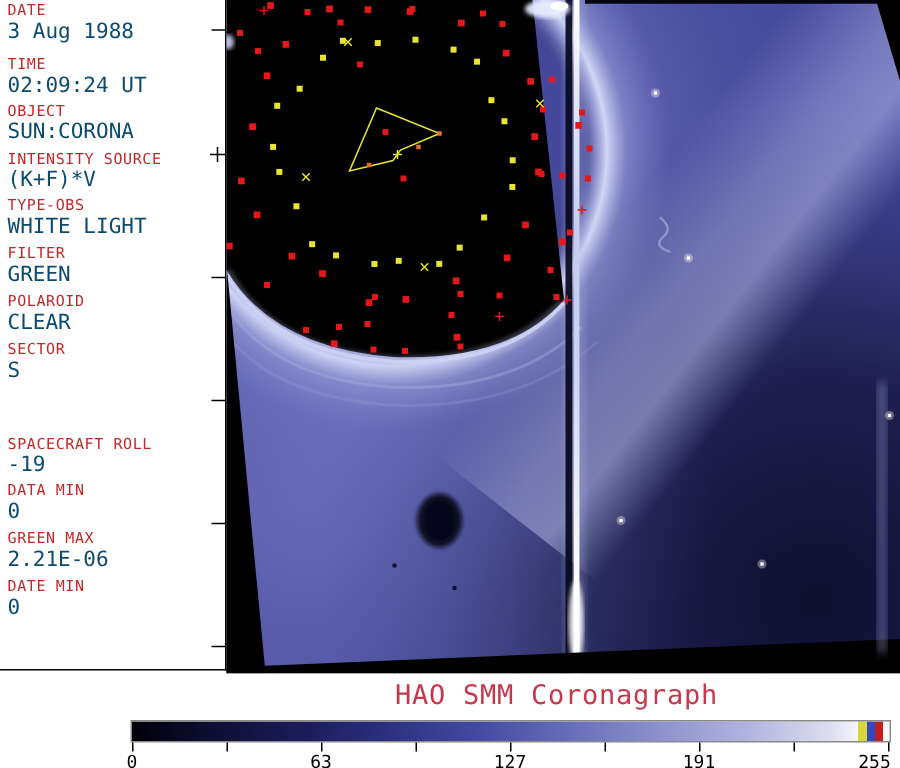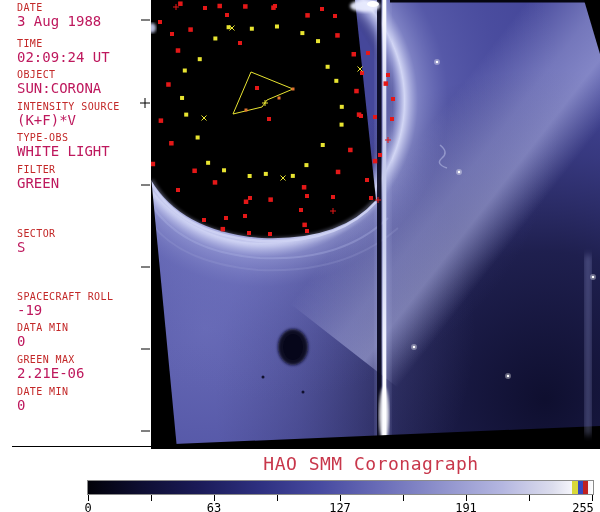--- a/index.html
+++ b/index.html
@@ -1,24 +1,24 @@
 <!DOCTYPE html>
 <html><head>
 <meta charset="utf-8">
 <style>
   html,body{margin:0;padding:0;background:#ffffff;}
   body{width:600px;height:512px;position:relative;overflow:hidden;
        font-family:"DejaVu Sans Mono","Liberation Mono",monospace;}
 
   
-  #sidebar{position:absolute;left:12px;top:0;width:150px;height:446px;
+  #sidebar{position:absolute;left:0;top:0;width:150px;height:446px;
            background:#ffffff;border-right:1px solid #000;border-bottom:1px solid #000;text-decoration:underline;}
   .field{position:absolute;left:5px;white-space:nowrap;}
   .flabel{font-size:10px;letter-spacing:.4px;color:#c32828;line-height:10px;}
-  .fvalue{font-size:14px;color:#be185d;line-height:15px;margin-top:1px;letter-spacing:0;}
+  .fvalue{font-size:14px;color:#0c4a6e;line-height:15px;margin-top:1px;letter-spacing:0;}
 
   
   #image-area{position:absolute;left:151px;top:0;width:449px;height:449px;background:#000;}
   #image-area svg{display:block;}
 
   
   #left-ruler{position:absolute;left:137px;top:0;width:14px;height:449px;}
   #bottom-ruler{position:absolute;left:151px;top:444px;width:449px;height:16px;}
 
   
@@ -56,20 +56,24 @@
     <div class="flabel">INTENSITY SOURCE</div>
     <div class="fvalue">(K+F)*V</div>
   </div>
   <div class="field" style="top:133px">
     <div class="flabel">TYPE-OBS</div>
     <div class="fvalue">WHITE LIGHT</div>
   </div>
   <div class="field" style="top:165px">
     <div class="flabel">FILTER</div>
     <div class="fvalue">GREEN</div>
+  </div>
+  <div class="field" style="top:197px">
+    <div class="flabel">POLAROID</div>
+    <div class="fvalue">CLEAR</div>
   </div>
   <div class="field" style="top:229px">
     <div class="flabel">SECTOR</div>
     <div class="fvalue">S</div>
   </div>
   <div class="field" style="top:292px">
     <div class="flabel">SPACECRAFT ROLL</div>
     <div class="fvalue">-19</div>
   </div>
   <div class="field" style="top:323px">

